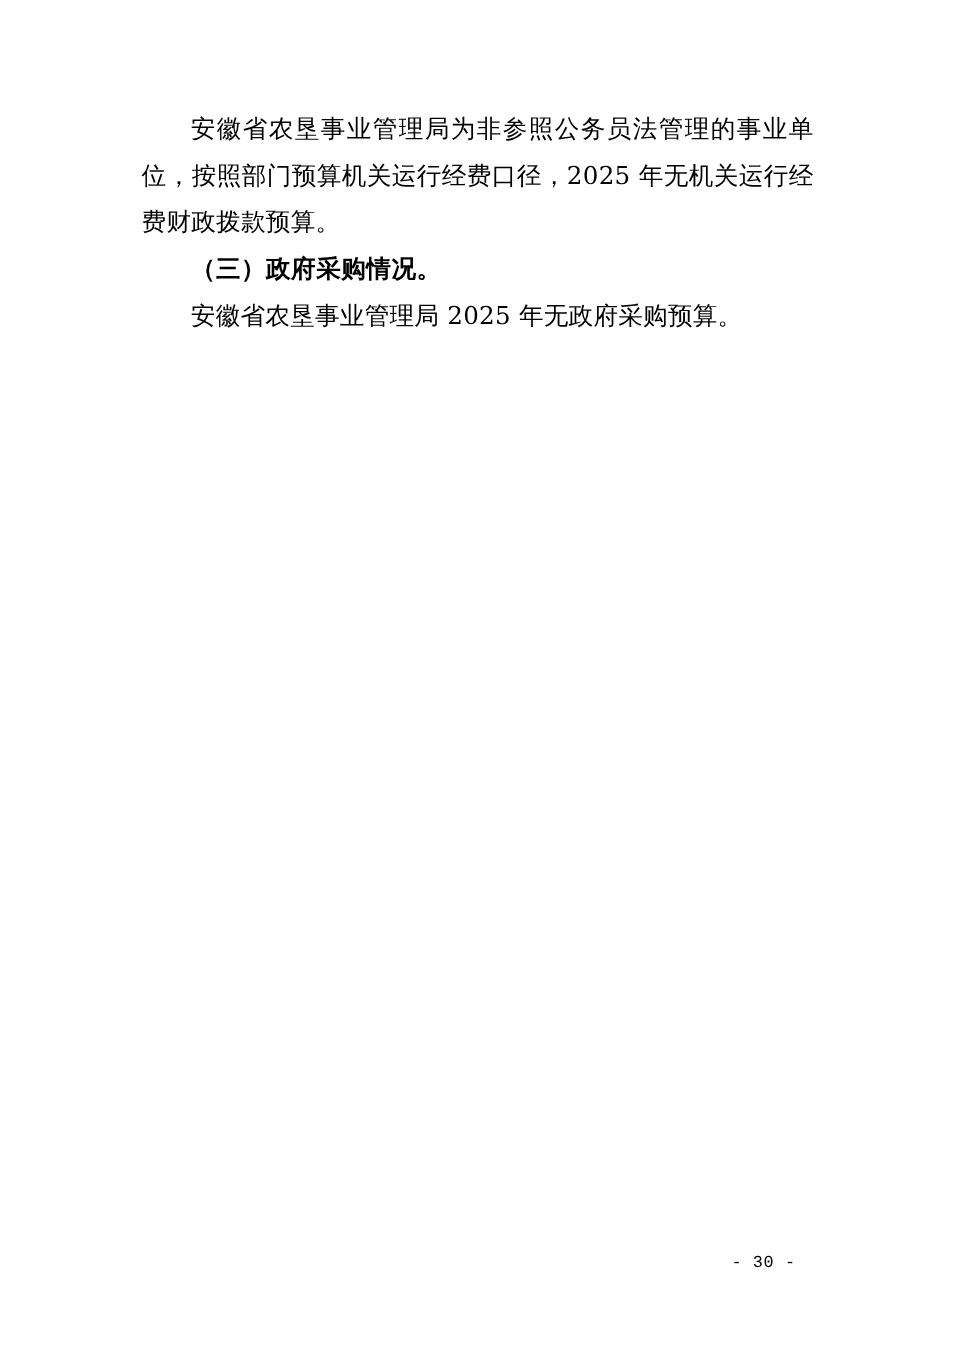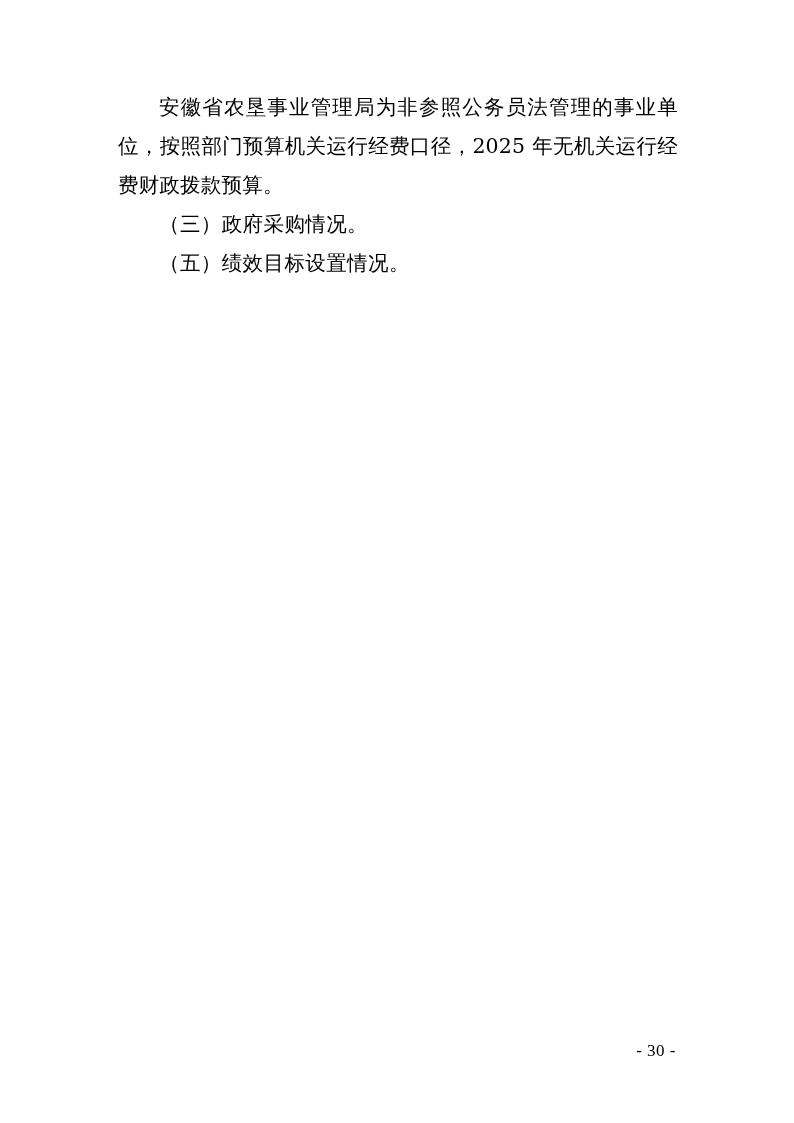--- a/index.html
+++ b/index.html
@@ -32,39 +32,39 @@
     font-size: 20.5px;
     line-height: 39px;
     text-align: justify;
     text-justify: inter-ideograph;
     letter-spacing: 0.2px;
   }
   .indent {
     text-indent: 41px;
   }
   .heading {
-    font-weight: normal;
+    font-weight: bold;
     text-indent: 41px;
     letter-spacing: 0.4px;
   }
   .tight {
     letter-spacing: -0.1px;
   }
   .page-number {
     position: absolute;
-    right: 118px;
+    right: 131px;
     bottom: 62px;
-    font-size: 17px;
-    font-family: Liberation Serif, serif;
+    font-size: 14px;
+    font-family: Liberation Mono, monospace;
     letter-spacing: 0.5px;
   }
 </style>
 </head>
 <body>
 
 <div class="page">
   <div class="doc-body">
     <p class="indent">安徽省农垦事业管理局为非参照公务员法管理的事业单位，按照部门预算机关运行经费口径，2025 年无机关运行经费财政拨款预算。</p>
     <p class="heading">（三）政府采购情况。</p>
-    <p class="heading">（五）绩效目标设置情况。</p>
+    <p class="indent">安徽省农垦事业管理局 2025 年无政府采购预算。</p>
   </div>
   <div class="page-number">- 30 -</div>
 </div>
 
 </body></html>

